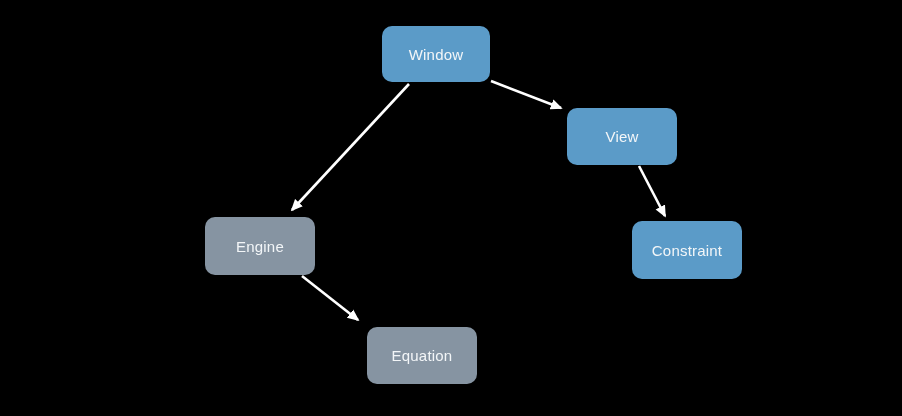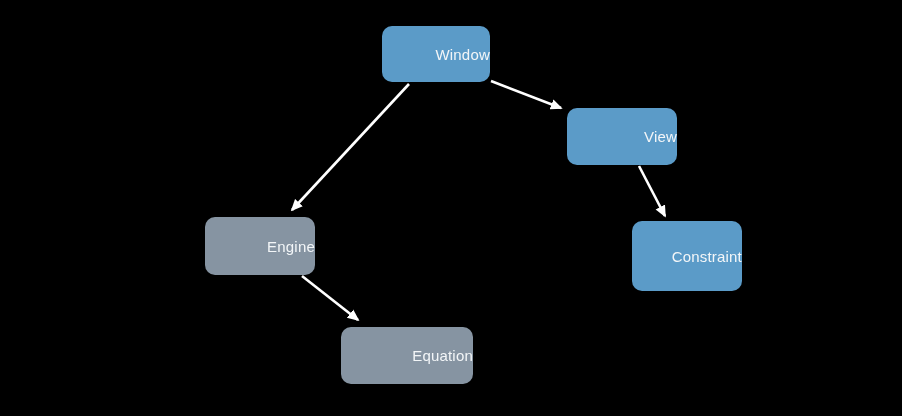--- a/index.html
+++ b/index.html
@@ -20,39 +20,39 @@
     left: 0;
     top: 0;
     width: 902px;
     height: 416px;
     pointer-events: none;
   }
   .node {
     position: absolute;
     display: flex;
     align-items: center;
-    justify-content: flex-end;
+    justify-content: center;
     border-radius: 10px;
     box-sizing: border-box;
   }
   .node .label {
     color: #f3f6f8;
     font-size: 15px;
     font-weight: 400;
     letter-spacing: 0.2px;
     text-align: center;
   }
   .node-blue { background: #5b9bc8; }
   .node-gray { background: #8694a2; }
 
   #node-window     { left: 382px; top: 26px;  width: 108px; height: 56px; }
   #node-view       { left: 567px; top: 108px; width: 110px; height: 57px; border-radius: 10px; }
-  #node-constraint { left: 632px; top: 221px; width: 110px; height: 70px; }
+  #node-constraint { left: 632px; top: 221px; width: 110px; height: 58px; }
   #node-engine     { left: 205px; top: 217px; width: 110px; height: 58px; }
-  #node-equation   { left: 341px; top: 327px; width: 132px; height: 57px; }
+  #node-equation   { left: 367px; top: 327px; width: 110px; height: 57px; }
 </style>
 </head>
 <body>
 
 <div class="canvas">
 
   <svg class="edges-layer" width="902" height="416" viewBox="0 0 902 416" xmlns="http://www.w3.org/2000/svg">
     <defs>
       <marker id="arrowhead" viewBox="0 0 10 10" refX="8.5" refY="5" markerWidth="4.6" markerHeight="4.6" orient="auto-start-reverse">
         <path d="M 0 0.6 L 10 5 L 0 9.4 z" fill="#ffffff"></path>

